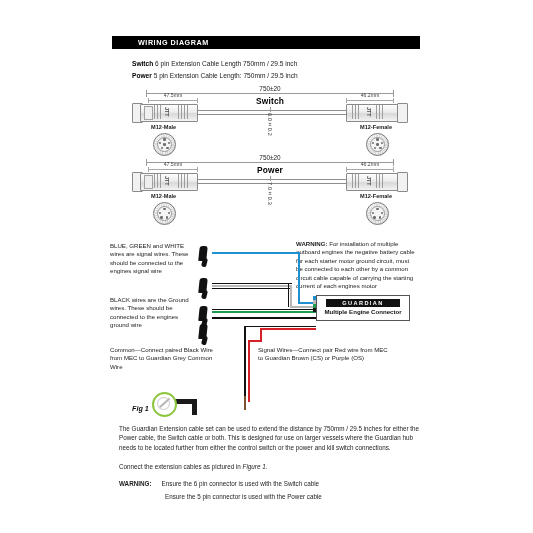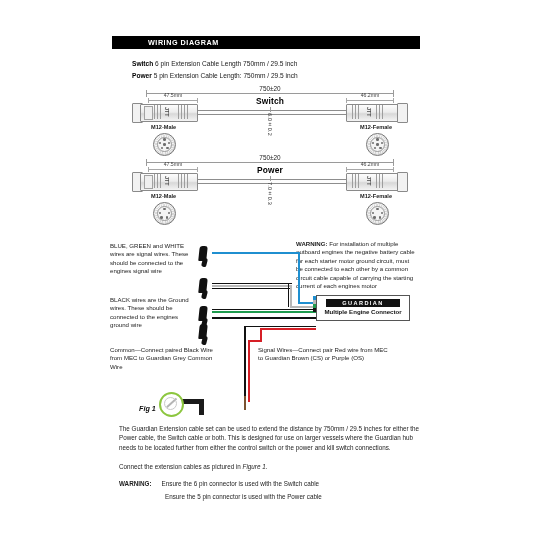--- a/index.html
+++ b/index.html
@@ -9,21 +9,21 @@
     overflow:hidden;position:relative;
   }
   .page{position:absolute;left:0;top:0;width:533px;height:533px;background:#fff;}
 
   
   .header-bar{
     position:absolute;left:112px;top:36px;width:308px;height:13px;
     background:#000;
   }
   .header-bar .t{
-    position:absolute;left:16px;top:2px;
+    position:absolute;left:6px;top:2px;
     color:#fff;font-size:7.2px;font-weight:bold;letter-spacing:.55px;padding-left:20px;
   }
 
   
   .spec{position:absolute;left:132px;font-size:6.6px;color:#1a1a1a;white-space:nowrap;}
   .spec b{font-weight:bold;color:#000;}
   .spec-1{top:60px;}
   .spec-2{top:72px;}
 
   
@@ -150,21 +150,21 @@
   .mec-box .sub{
     position:absolute;left:0;right:0;top:12px;text-align:center;
     font-size:6.1px;font-weight:bold;color:#111;
   }
   .mec-stripes{
     position:absolute;left:-4px;top:3px;width:4px;height:18px;
   }
   .mec-stripes i{display:block;height:4px;width:100%;}
 
   
-  .fig1{position:absolute;left:133px;top:390px;width:90px;height:34px;}
+  .fig1{position:absolute;left:126px;top:390px;width:90px;height:34px;}
   .fig1 .ring{
     position:absolute;left:26px;top:2px;width:21px;height:21px;border-radius:50%;
     border:2.5px solid #8cc63f;background:#fff;
   }
   .fig1 .ring:after{
     content:"";position:absolute;left:3px;top:3px;width:11px;height:11px;
     border-radius:50%;border:1.5px solid #c9c9c9;
   }
   .fig1 .slash{
     position:absolute;left:4px;top:8px;width:13px;height:1.5px;background:#b5b5b5;

